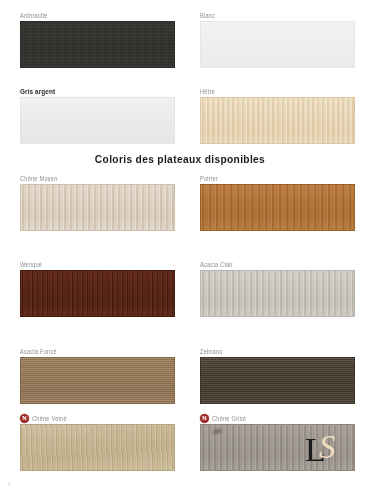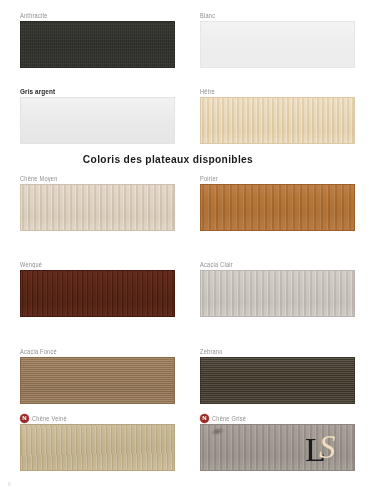--- a/index.html
+++ b/index.html
@@ -230,20 +230,21 @@
     position: absolute;
     left: 0;
     top: 154px;
     width: 336px;
     text-align: center;
     font-family: "Liberation Sans", sans-serif;
     font-weight: bold;
     font-size: 10.2px;
     letter-spacing: 0.35px;
     color: #1a1a1a;
+    padding-left: 12px;
   }
 
   
   .footer-mark {
     position: absolute;
     left: 8px;
     bottom: 5px;
     font-family: "Liberation Sans", sans-serif;
     font-size: 5px;
     color: #d3d3d3;

